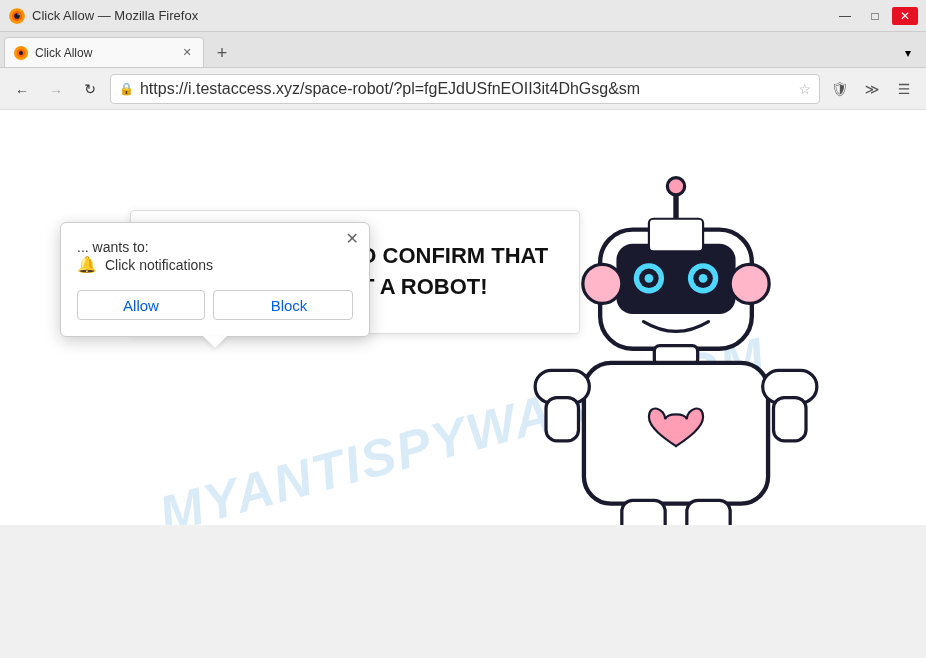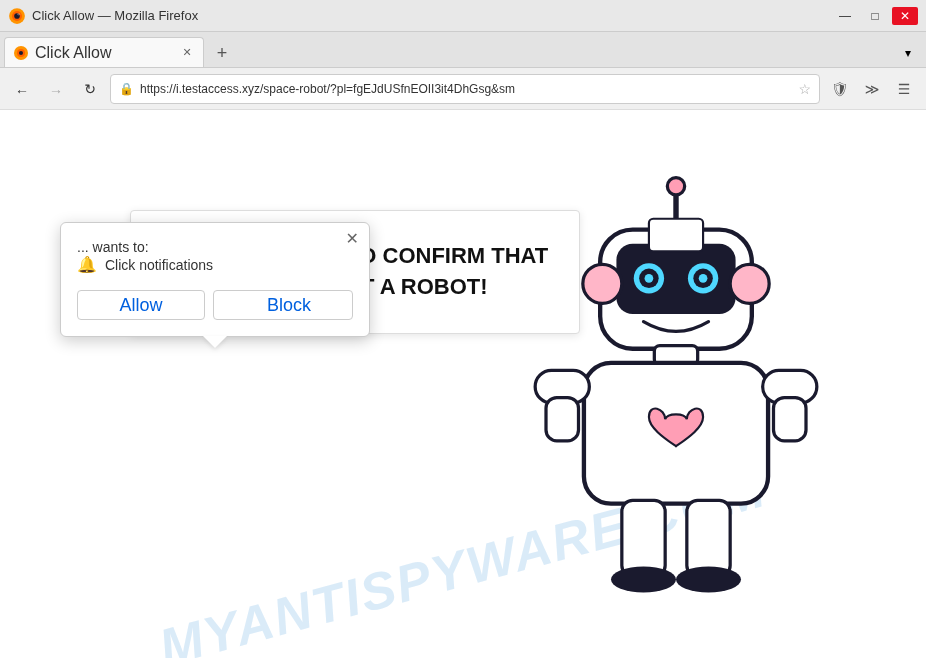--- a/index.html
+++ b/index.html
@@ -8,21 +8,21 @@
       height: 658px;
       font-family: Arial, sans-serif;
       background: #f0f0f0;
       overflow: hidden;
       position: relative;
     }
 
     
     .browser-window {
       width: 926px;
-      height: 658px;
+      height: 525px;
       background: #bef264;
       display: flex;
       flex-direction: column;
     }
 
     
     .title-bar {
       background: #e8e8e8;
       height: 32px;
       display: flex;
@@ -88,21 +88,21 @@
       padding: 0 8px;
       gap: 6px;
       min-width: 200px;
       max-width: 220px;
     }
     .tab-favicon {
       width: 16px;
       height: 16px;
     }
     .tab-title {
-      font-size: 16px;
+      font-size: 12px;
       color: #333;
       flex: 1;
       white-space: nowrap;
       overflow: hidden;
       text-overflow: ellipsis;
     }
     .tab-close {
       width: 16px;
       height: 16px;
       display: flex;
@@ -171,21 +171,21 @@
       padding: 0 8px;
       gap: 6px;
       font-size: 13px;
     }
     .address-security-icon {
       font-size: 12px;
       color: #666;
     }
     .address-text {
       flex: 1;
-      font-size: 12px;
+      font-size: 16px;
       color: #333;
       white-space: nowrap;
       overflow: hidden;
     }
     .address-star {
       font-size: 14px;
       color: #aaa;
       cursor: pointer;
     }
     .nav-right-icons {
@@ -315,21 +315,21 @@
       display: flex;
       gap: 8px;
     }
     .popup-btn {
       flex: 1;
       height: 30px;
       border: 1px solid #ccc;
       border-radius: 4px;
       background: white;
       cursor: pointer;
-      font-size: 18px;
+      font-size: 15px;
       display: flex;
       align-items: center;
       justify-content: center;
     }
     .popup-btn.allow {
       color: #0060df;
     }
     .popup-btn.block {
       color: #0060df;
       padding-left: 12px;

